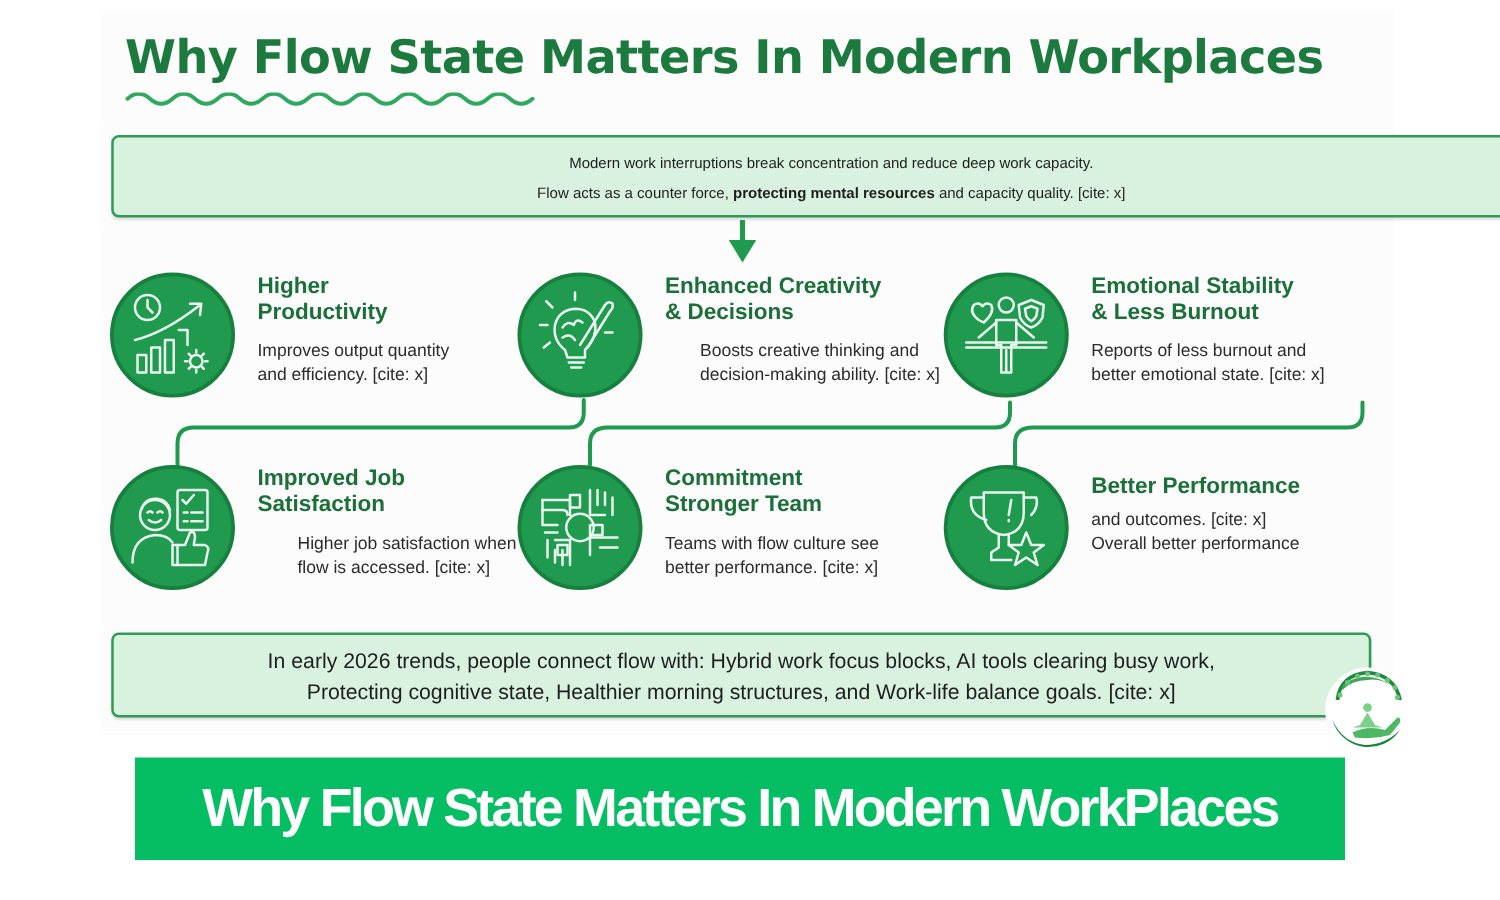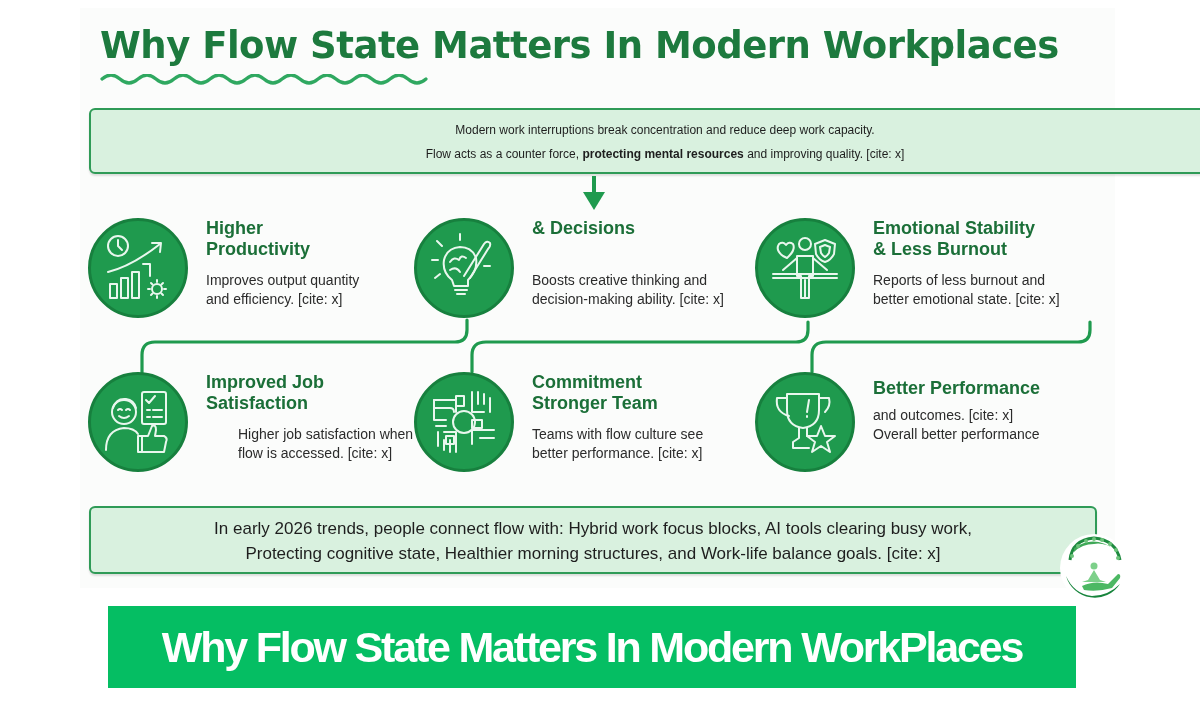--- a/index.html
+++ b/index.html
@@ -26,21 +26,21 @@
 <div class="infographic"></div>
 
 <h1 class="main-title">Why Flow State Matters In Modern Workplaces</h1>
 
 <svg class="squiggle" width="330" height="14" viewBox="0 0 330 14">
   <path d="M2 5 q9 -8 18 0 t18 0 t18 0 t18 0 t18 0 t18 0 t18 0 t18 0 t18 0 t18 0 t18 0 t18 0 t18 0 t18 0 t18 0 t18 0 t18 0 t18 0" fill="none" stroke="#2fa860" stroke-width="3.2" stroke-linecap="round"></path>
 </svg>
 
 <div class="intro-box">
   <div>Modern work interruptions break concentration and reduce deep work capacity.</div>
-  <div><span>Flow acts as a counter force, </span><b>protecting mental resources</b><span> and improving quality. [cite: x]</span></div>
+  <div><span>Flow acts as a counter force, </span><b>protecting mental resources</b><span> and capacity quality. [cite: x]</span></div>
 </div>
 
 <svg class="arrow" width="24" height="36" viewBox="0 0 24 36">
   <rect x="10" y="0" width="4" height="18" fill="#1f9a4e"></rect>
   <polygon points="1,16 23,16 12,34" fill="#1f9a4e"></polygon>
 </svg>
 
 <svg class="connectors" width="1200" height="720" viewBox="0 0 1200 720">
   <g fill="none" stroke="#1f9a4e" stroke-width="3.2" stroke-linecap="round">
     <path d="M467 320 L467 330 Q467 342 455 342 L155 342 Q142 342 142 355 L142 372"></path>
@@ -78,23 +78,24 @@
   <div class="circle">
     <svg width="72" height="72" viewBox="0 0 72 72" fill="none" stroke="#e9f7ee" stroke-width="2" stroke-linecap="round" stroke-linejoin="round">
       <path d="M24 48 Q14 40 16 28 Q19 16 32 15 Q44 15 48 26 Q50 38 40 48 L40 54 L26 54 Z"></path>
       <path d="M27 58 L39 58 M29 62 L37 62"></path>
       <path d="M22 30 Q26 24 31 28 Q33 22 38 26 M22 38 Q28 34 32 40"></path>
       <path d="M36 44 L56 12 Q59 8 62 11 Q63 14 60 17 L42 46"></path>
       <path d="M10 28 L4 28 M14 14 L9 9 M32 8 L32 2 M56 34 L62 34 M12 42 L7 46"></path>
     </svg>
   </div>
   <div class="title">
+    <div>Enhanced Creativity</div>
     <div>&amp; Decisions</div>
   </div>
-  <div class="desc" style="top:53px;">
+  <div class="desc" style="top:53px;margin-left:28px;">
     <div>Boosts creative thinking and</div>
     <div>decision-making ability. [cite: x]</div>
   </div>
 </div>
 
 <div class="feature" style="left:755px;top:218px;">
   <div class="circle">
     <svg width="72" height="72" viewBox="0 0 72 72" fill="none" stroke="#e9f7ee" stroke-width="2" stroke-linecap="round" stroke-linejoin="round">
       <circle cx="36" cy="12" r="6"></circle>
       <path d="M28 24 L44 24 L44 44 L40 44 L40 66 L36 66 L36 48 L36 66 L32 66 L32 44 L28 44 Z"></path>

